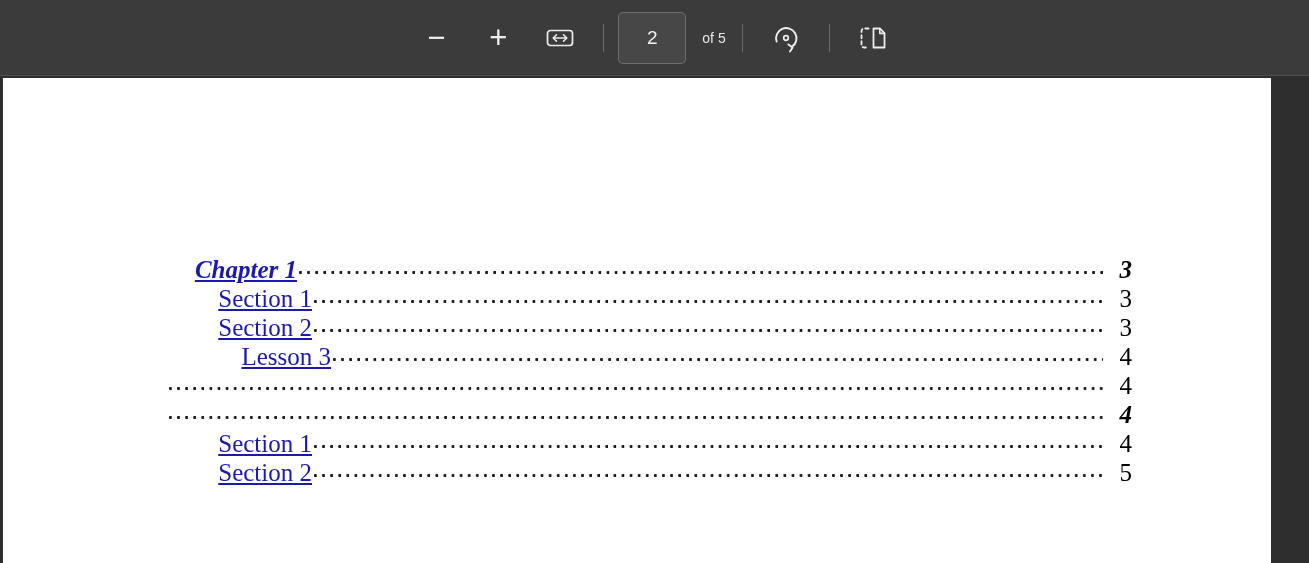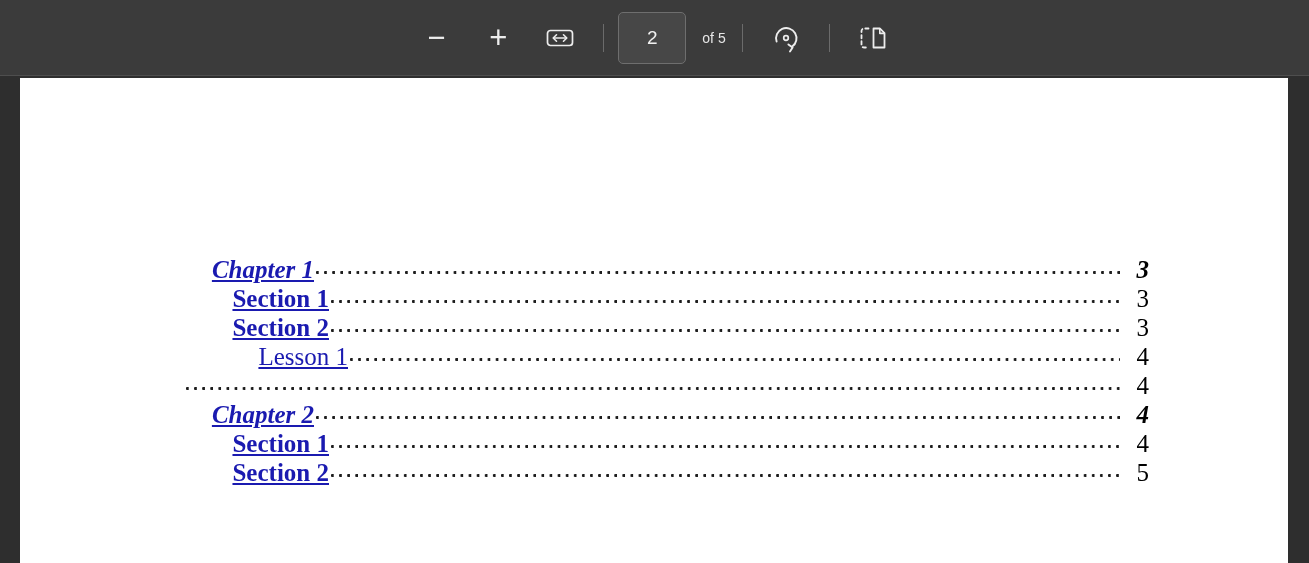--- a/index.html
+++ b/index.html
@@ -92,21 +92,21 @@
     margin-right: 4px;
     white-space: nowrap;
     user-select: none;
   }
 
   .icon-svg { display: block; }
 
   
   .page-shadow {
     position: absolute;
-    left: 20px;
+    left: 3px;
     top: 78px;
     width: 1268px;
     height: 485px;
     background: #ffffff;
   }
 
   .toc {
     position: absolute;
     left: 164px;
     top: 177px;
@@ -127,21 +127,21 @@
     text-underline-offset: 2px;
     font-size: 25px;
     line-height: 29px;
     flex: none;
   }
 
   .toc-row.level-0 .toc-label {
     font-weight: bold;
     font-style: italic;
   }
-  .toc-row.level-1 .toc-label { font-weight: bold; font-style: normal; text-align: center; }
+  .toc-row.level-1 .toc-label { font-weight: normal; font-style: normal; text-align: center; }
   .toc-row.level-2 .toc-label { font-weight: normal; font-style: normal; }
 
   
   .toc-labelwrap {
     flex: none;
     text-align: right;
   }
   .toc-row.level-0 .toc-labelwrap { width: 130px; }
   .toc-row.level-1 .toc-labelwrap { width: 130px; }
   .toc-row.level-2 .toc-labelwrap { width: 130px; }
@@ -253,30 +253,29 @@
           <div class="toc-labelwrap" style="margin-left: 15px;"><a class="toc-label">Section 1</a></div>
           <span class="toc-leader"></span>
           <span class="toc-page">3</span>
         </div>
         <div class="toc-row level-1">
           <div class="toc-labelwrap" style="margin-left: 15px;"><a class="toc-label">Section 2</a></div>
           <span class="toc-leader"></span>
           <span class="toc-page">3</span>
         </div>
         <div class="toc-row level-2">
-          <div class="toc-labelwrap" style="margin-left: 34px;"><a class="toc-label">Lesson 1</a></div>
+          <div class="toc-labelwrap" style="margin-left: 34px;"><a class="toc-label">Lesson 3</a></div>
           <span class="toc-leader"></span>
           <span class="toc-page">4</span>
         </div>
         <div class="toc-row level-2">
           <span class="toc-leader"></span>
           <span class="toc-page">4</span>
         </div>
         <div class="toc-row level-0">
-          <div class="toc-labelwrap" style="margin-left: 0px;"><a class="toc-label">Chapter 2</a></div>
           <span class="toc-leader"></span>
           <span class="toc-page">4</span>
         </div>
         <div class="toc-row level-1">
           <div class="toc-labelwrap" style="margin-left: 15px;"><a class="toc-label">Section 1</a></div>
           <span class="toc-leader"></span>
           <span class="toc-page">4</span>
         </div>
         <div class="toc-row level-1">
           <div class="toc-labelwrap" style="margin-left: 15px;"><a class="toc-label">Section 2</a></div>

